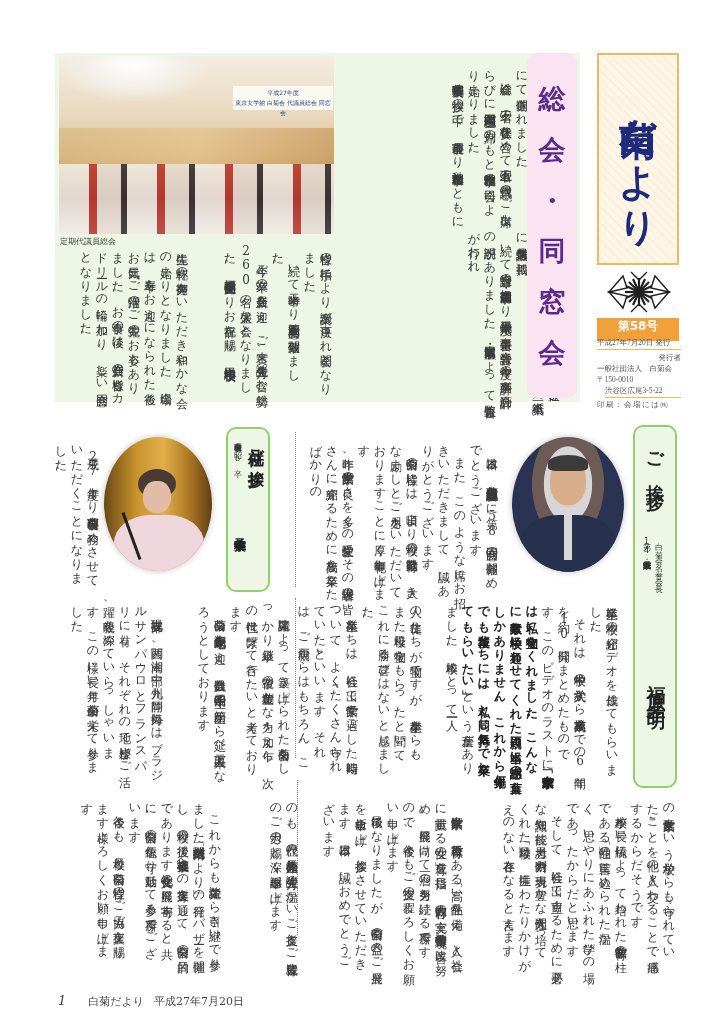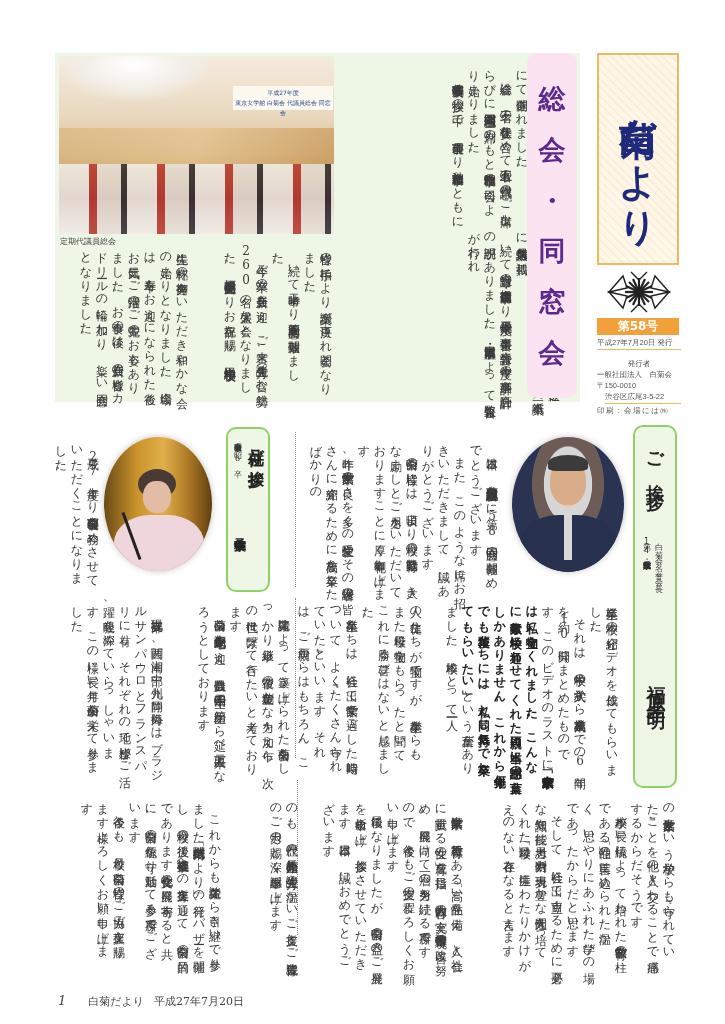--- a/index.html
+++ b/index.html
@@ -33,25 +33,25 @@
   
   #heading-sokai { position: absolute; left: 527px; top: 53px; width: 50px; height: 345px; background: #fbe3f2; border-radius: 10px;
     display: flex; flex-direction: column; align-items: center; justify-content: space-around; padding: 20px 0; }
   #heading-sokai span { font-family: "DejaVu Sans", sans-serif; font-weight: bold; font-size: 27px; color: #5b2a8c; line-height: 1; }
 
   
   #masthead { position: absolute; left: 597px; top: 53px; width: 82px; height: 212px; border: 2px solid #f2b763;
     background: repeating-linear-gradient(45deg, #fff7ea 0 4px, #fdeed8 4px 6px); display: flex; align-items: center; justify-content: center; }
   #masthead-title { font-family: "DejaVu Serif", serif; font-weight: bold; font-size: 38px; color: #1f2a7a; letter-spacing: 2px; line-height: 1; }
   #crest { position: absolute; left: 605px; top: 268px; width: 68px; height: 48px; }
-  #issue-badge { position: absolute; left: 597px; top: 318px; width: 82px; height: 17px; background: #f2a13a; color: #fff;
+  #issue-badge { position: absolute; left: 597px; top: 318px; width: 82px; height: 23px; background: #f2a13a; color: #fff;
     font-family: "DejaVu Sans", sans-serif; font-size: 12px; font-weight: bold; text-align: center; line-height: 17px; }
-  #pub-info { position: absolute; left: 597px; top: 337px; width: 84px; font-family: Liberation Sans, sans-serif; font-size: 7.5px; color: #555; line-height: 11px; }
+  #pub-info { position: absolute; left: 597px; top: 337px; width: 84px; font-family: Liberation Serif, serif; font-size: 7.5px; color: #555; line-height: 11px; }
   #pub-info .date { border-bottom: 1px solid #f2b763; padding-bottom: 1px; white-space: nowrap; }
-  #pub-info .pubby { text-align: center; margin-top: 8px; }
+  #pub-info .pubby { text-align: right; margin-top: 2px; }
   #pub-info .line { white-space: nowrap; }
   #pub-info .addr { border-bottom: 1px solid #f2b763; padding-bottom: 1px; margin-left: 8px; }
   #pub-info .printer { margin-top: 1px; letter-spacing: 1.5px; }
 
   
   #greeting-box { position: absolute; left: 633px; top: 425px; width: 44px; height: 363px; border: 2px solid #8fd06a; border-radius: 10px; background: #eef7e6; }
   #greeting-title { position: absolute; left: 8px; top: 12px; font-family: "DejaVu Sans", sans-serif; font-weight: bold; font-size: 18px; color: #222; letter-spacing: 10px; }
   #greeting-role1 { position: absolute; left: 18px; top: 110px; font-family: "DejaVu Sans", sans-serif; font-size: 8px; color: #333; letter-spacing: 7px; line-height: 10px; }
   #greeting-role2 { position: absolute; left: 6px; top: 110px; font-family: "DejaVu Sans", sans-serif; font-size: 8px; color: #333; line-height: 10px; }
   #greeting-name { position: absolute; left: 9px; top: 242px; font-family: "DejaVu Serif", serif; font-weight: bold; font-size: 19px; color: #222; letter-spacing: 9px; }

